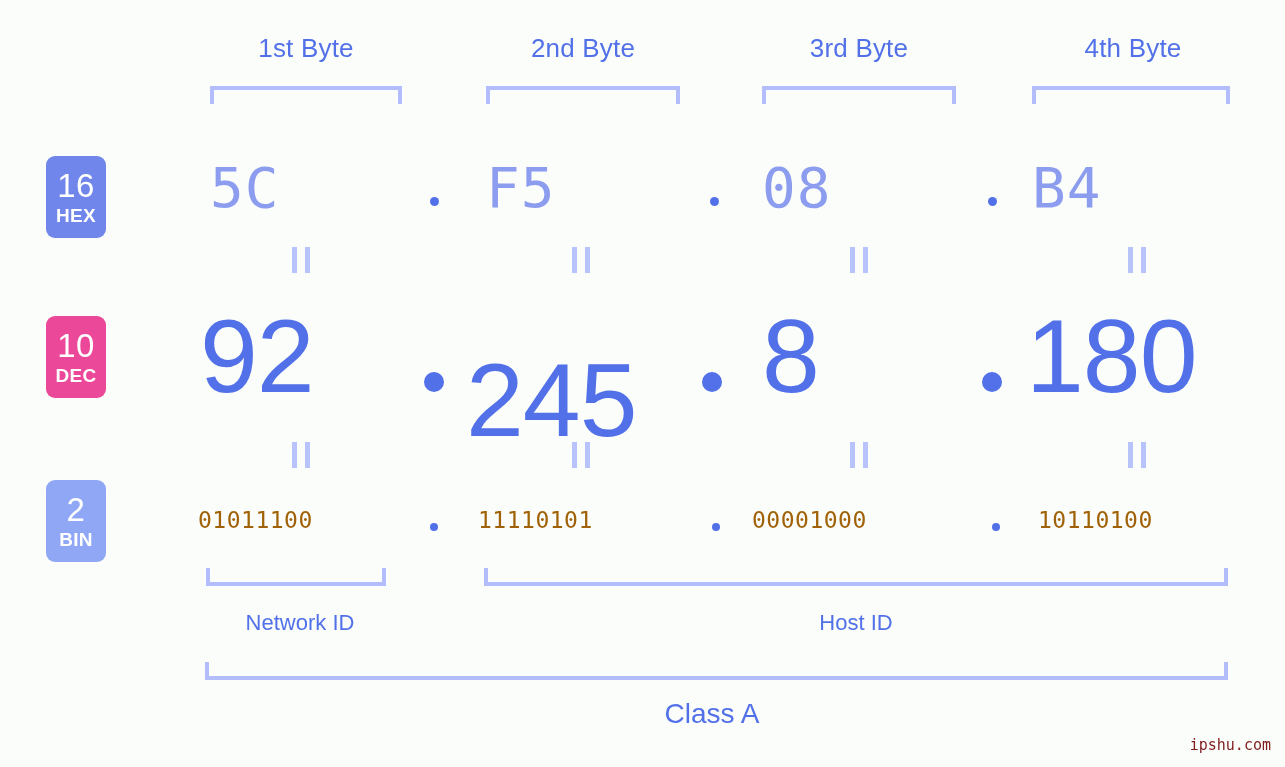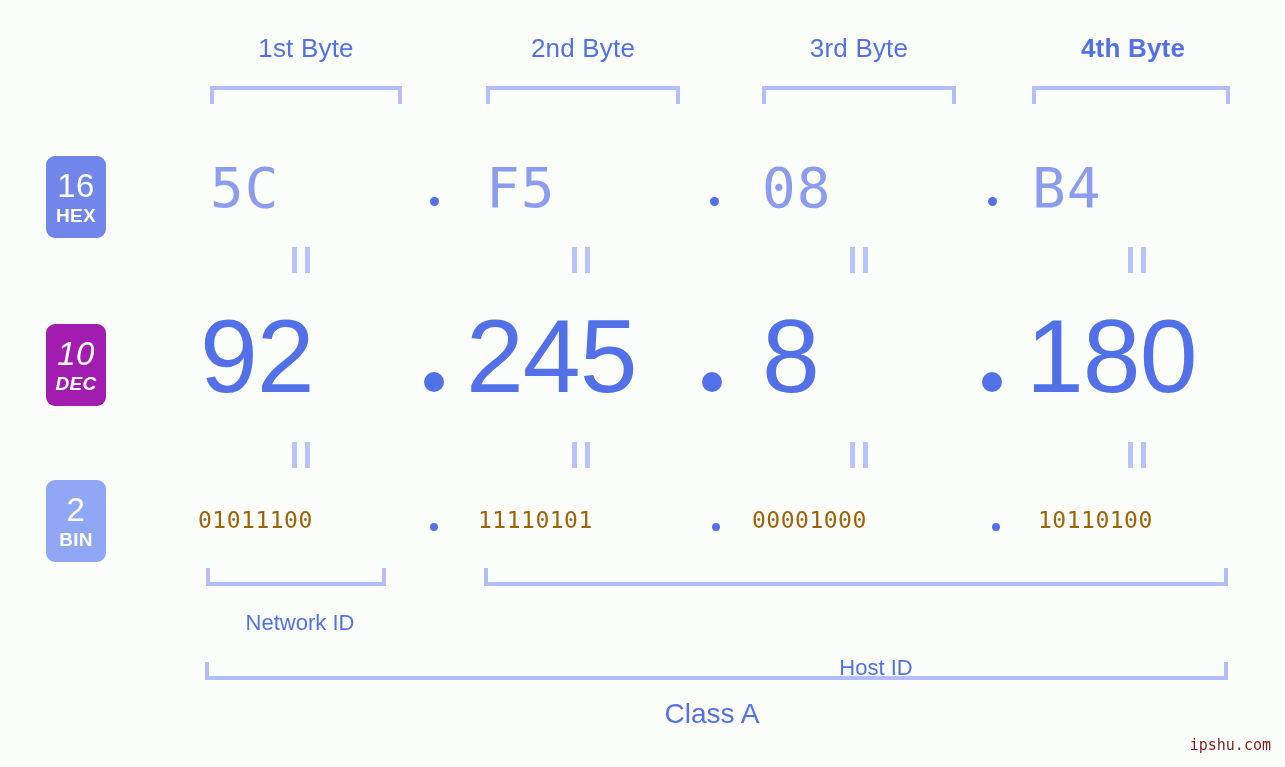--- a/index.html
+++ b/index.html
@@ -71,21 +71,21 @@
     font-weight: 400;
     letter-spacing: 0.5px;
   }
   .badge .nm {
     font-size: 19px;
     font-weight: 700;
     margin-top: 4px;
     letter-spacing: 0.3px;
   }
   #badge-hex { top: 156px; background: #7186ea; }
-  #badge-dec { top: 324px; background: #a21caf; font-style: italic; }
+  #badge-dec { top: 316px; background: #ec4899; }
   #badge-bin { top: 480px; background: #8fa7f4; }
 
   
   .cell {
     position: absolute;
     text-align: left;
     white-space: nowrap;
   }
 
   .row-hex .cell {
@@ -184,21 +184,21 @@
   }
 </style>
 </head>
 <body>
 
 <div class="stage">
 
   <div class="byte-label" style="left:210px; width:192px;">1st Byte</div>
   <div class="byte-label" style="left:486px; width:194px;">2nd Byte</div>
   <div class="byte-label" style="left:762px; width:194px;">3rd Byte</div>
-  <div class="byte-label" style="left:1036px; width:194px;font-weight:bold;">4th Byte</div>
+  <div class="byte-label" style="left:1036px; width:194px;">4th Byte</div>
 
   <div class="bracket-down" style="left:210px; width:192px;"></div>
   <div class="bracket-down" style="left:486px; width:194px;"></div>
   <div class="bracket-down" style="left:762px; width:194px;"></div>
   <div class="bracket-down" style="left:1032px; width:198px;"></div>
 
   <div class="badge" id="badge-hex">
     <span class="num">16</span>
     <span class="nm">HEX</span>
   </div>
@@ -233,21 +233,21 @@
       <i></i>
       <i></i>
     </div>
   <div class="eq r1" style="left:1128px;">
       <i></i>
       <i></i>
     </div>
 
   <div class="row-dec">
     <div class="cell" style="left:200px; width:206px;">92</div>
-    <div class="cell" style="left:466px; width:216px;">245</div>
+    <div class="cell" style="left:466px; width:216px;margin-top:44px;">245</div>
     <div class="cell" style="left:762px; width:194px;">8</div>
     <div class="cell" style="left:1026px; width:210px;">180</div>
     <div class="dot dec" style="left:424px;"></div>
     <div class="dot dec" style="left:702px;"></div>
     <div class="dot dec" style="left:982px;"></div>
   </div>
 
   <div class="eq r2" style="left:292px;">
       <i></i>
       <i></i>
@@ -272,20 +272,20 @@
     <div class="cell" style="left:1038px; width:194px;">10110100</div>
     <div class="dot bin" style="left:430px;"></div>
     <div class="dot bin" style="left:712px;"></div>
     <div class="dot bin" style="left:992px;"></div>
   </div>
 
   <div class="bracket-up" style="left:206px; top:568px; width:180px;"></div>
   <div class="bracket-up" style="left:484px; top:568px; width:744px;"></div>
 
   <div class="id-label" style="left:206px; width:188px;">Network ID</div>
-  <div class="id-label" style="left:504px; width:744px;margin-top:45px;">Host ID</div>
+  <div class="id-label" style="left:484px; width:744px;">Host ID</div>
 
   <div id="class-bracket"></div>
   <div id="class-label">Class A</div>
 
   <div id="watermark">ipshu.com</div>
 
 </div>
 
 </body></html>

